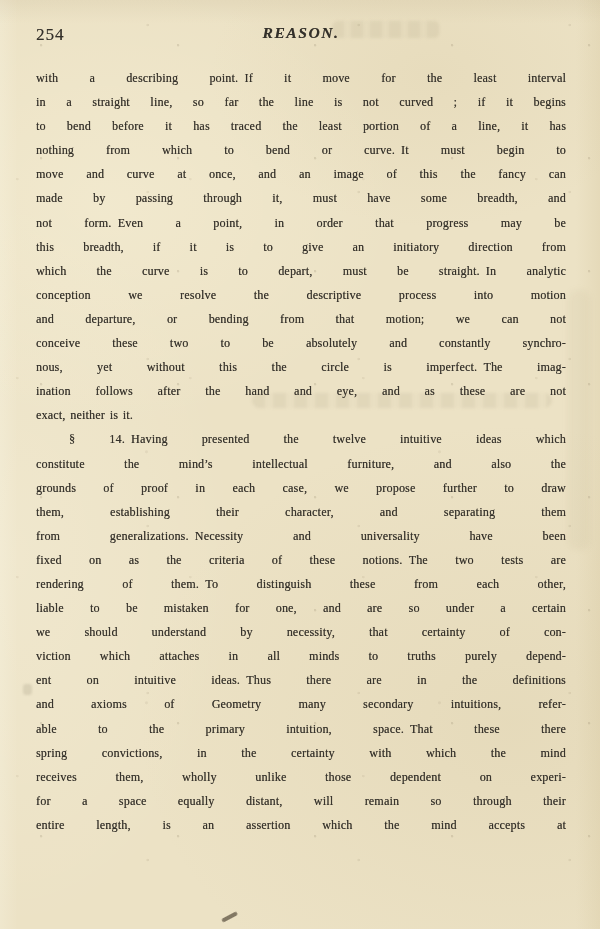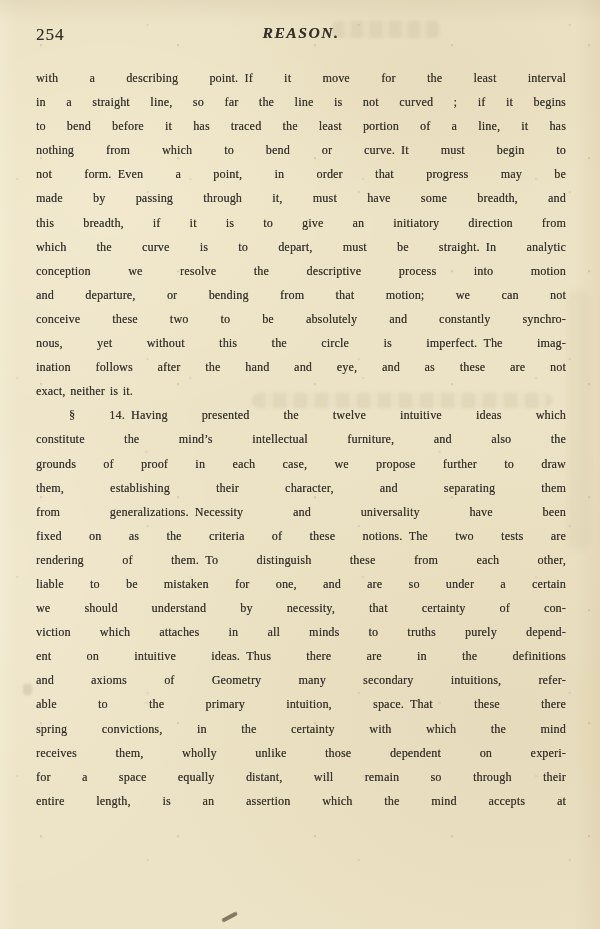--- a/index.html
+++ b/index.html
@@ -125,22 +125,23 @@
   </header>
 
   <div class="stain stain-showthrough-header"></div>
 
   <main class="text-block">
     <div class="para">
       <div class="line">with a describing point. If it move for the least interval</div>
       <div class="line">in a straight line, so far the line is not curved ; if it begins</div>
       <div class="line">to bend before it has traced the least portion of a line, it has</div>
       <div class="line">nothing from which to bend or curve. It must begin to</div>
+      <div class="line">move and curve at once, and an image of this the fancy can</div>
+      <div class="line">made by passing through it, must have some breadth, and</div>
       <div class="line">not form. Even a point, in order that progress may be</div>
-      <div class="line">made by passing through it, must have some breadth, and</div>
       <div class="line">this breadth, if it is to give an initiatory direction from</div>
       <div class="line">which the curve is to depart, must be straight. In analytic</div>
       <div class="line">conception we resolve the descriptive process into motion</div>
       <div class="line">and departure, or bending from that motion; we can not</div>
       <div class="line">conceive these two to be absolutely and constantly synchro-</div>
       <div class="line">nous, yet without this the circle is imperfect. The imag-</div>
       <div class="line">ination follows after the hand and eye, and as these are not</div>
       <div class="line endpara">exact, neither is it.</div>
     </div>
     <div class="para">

